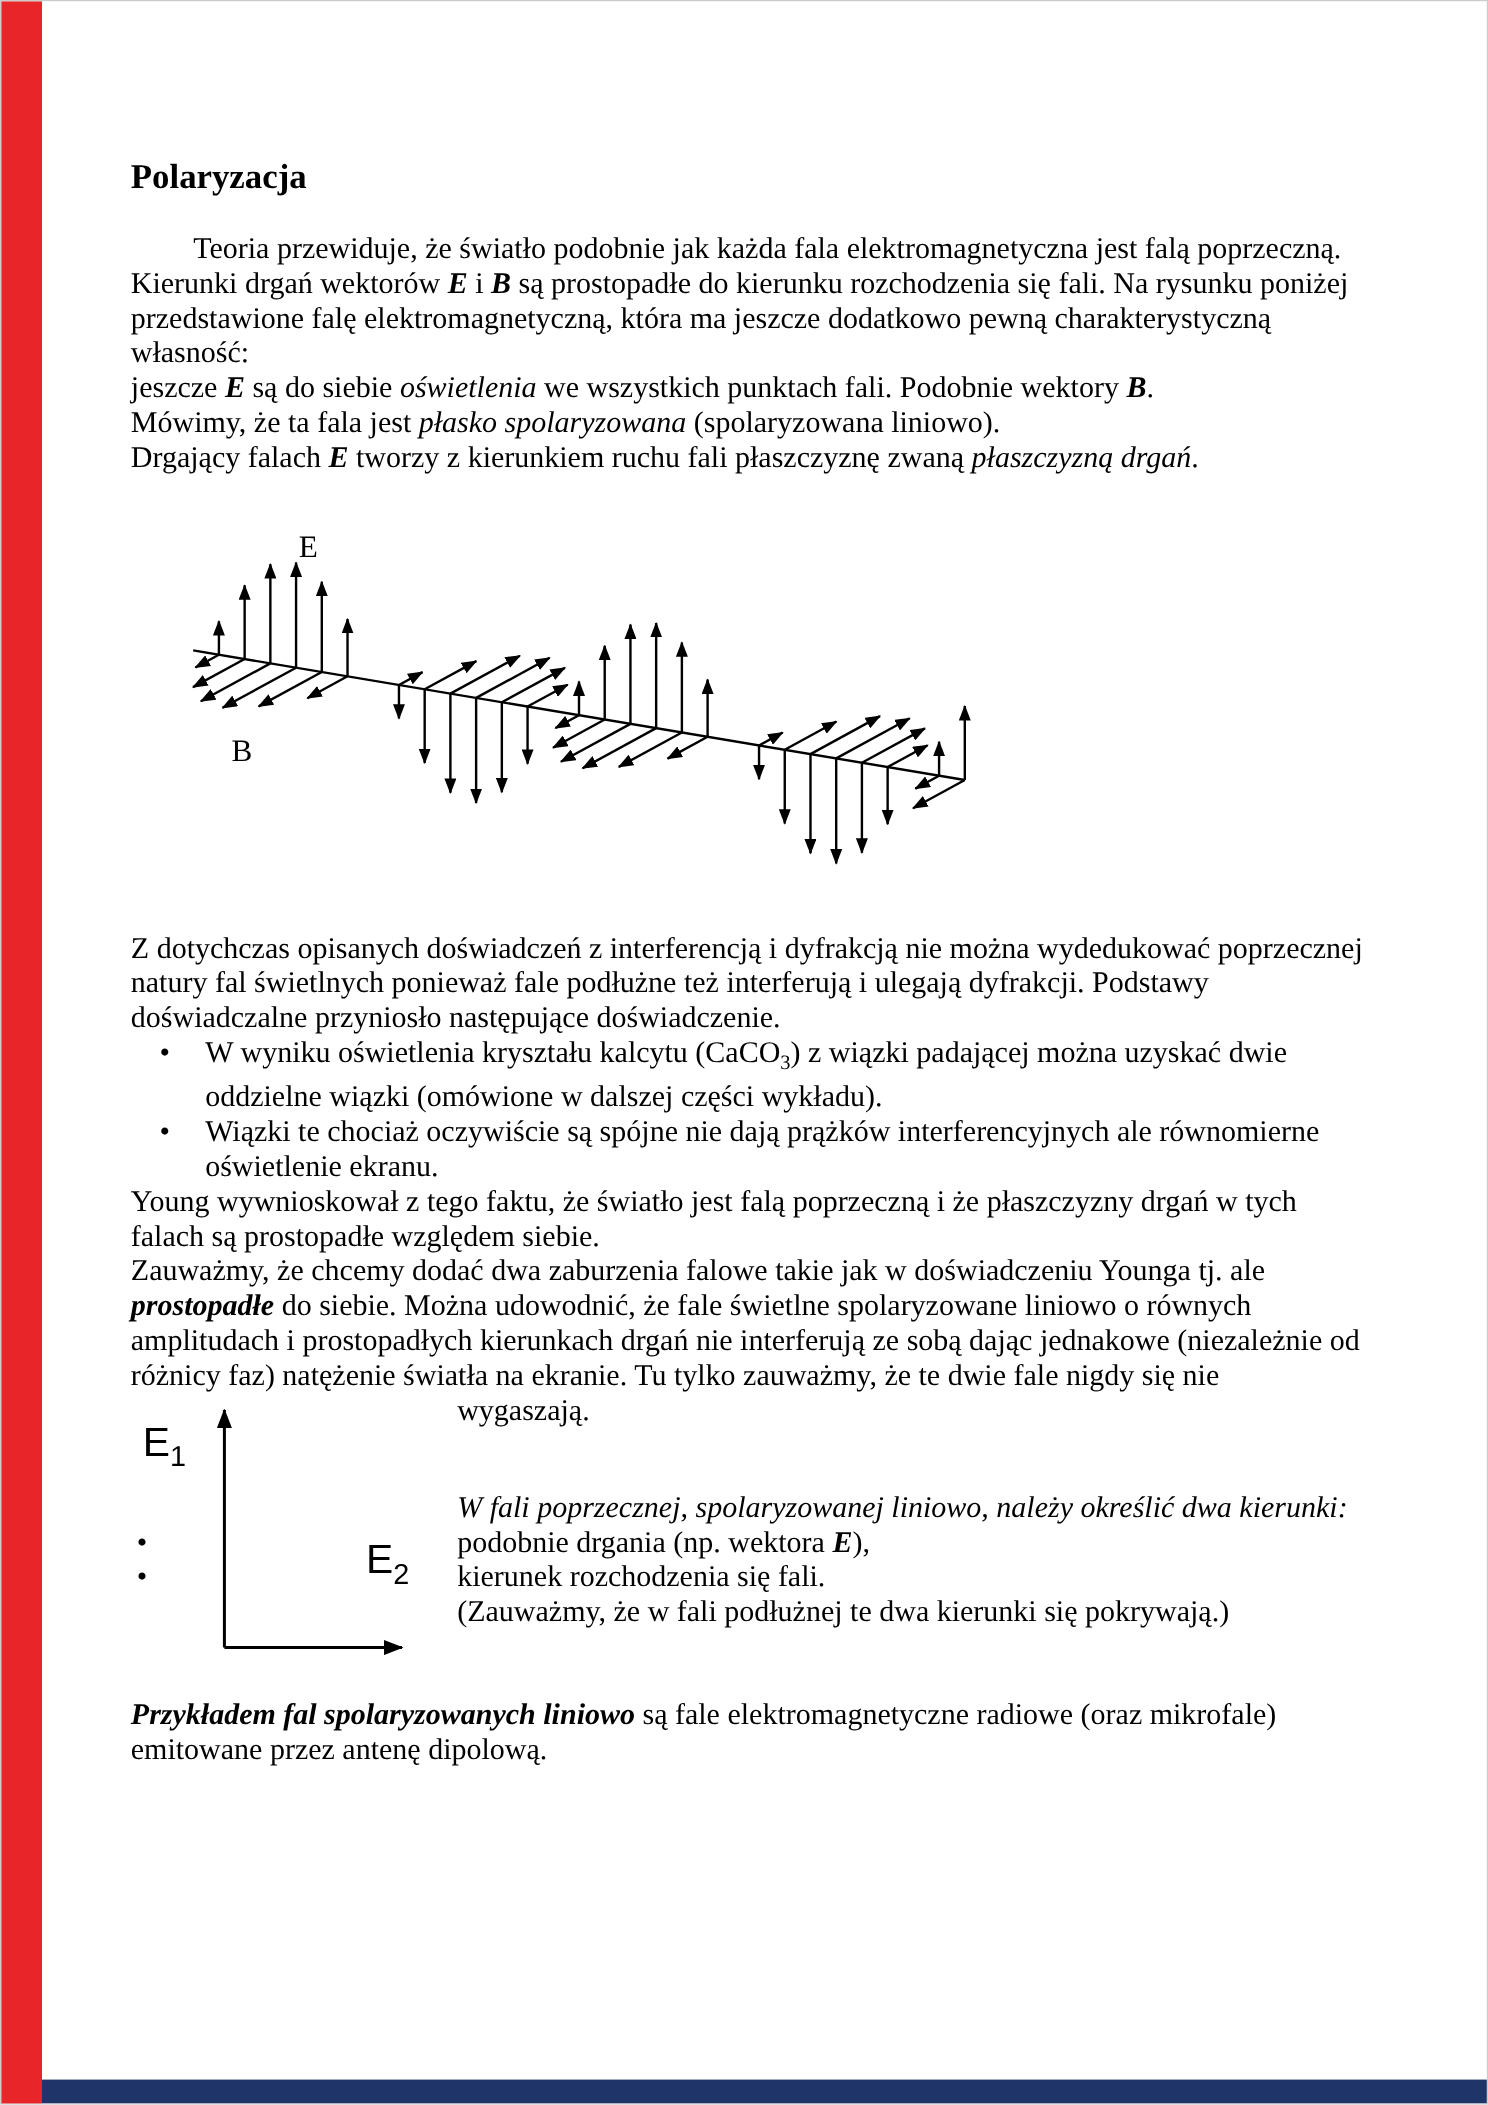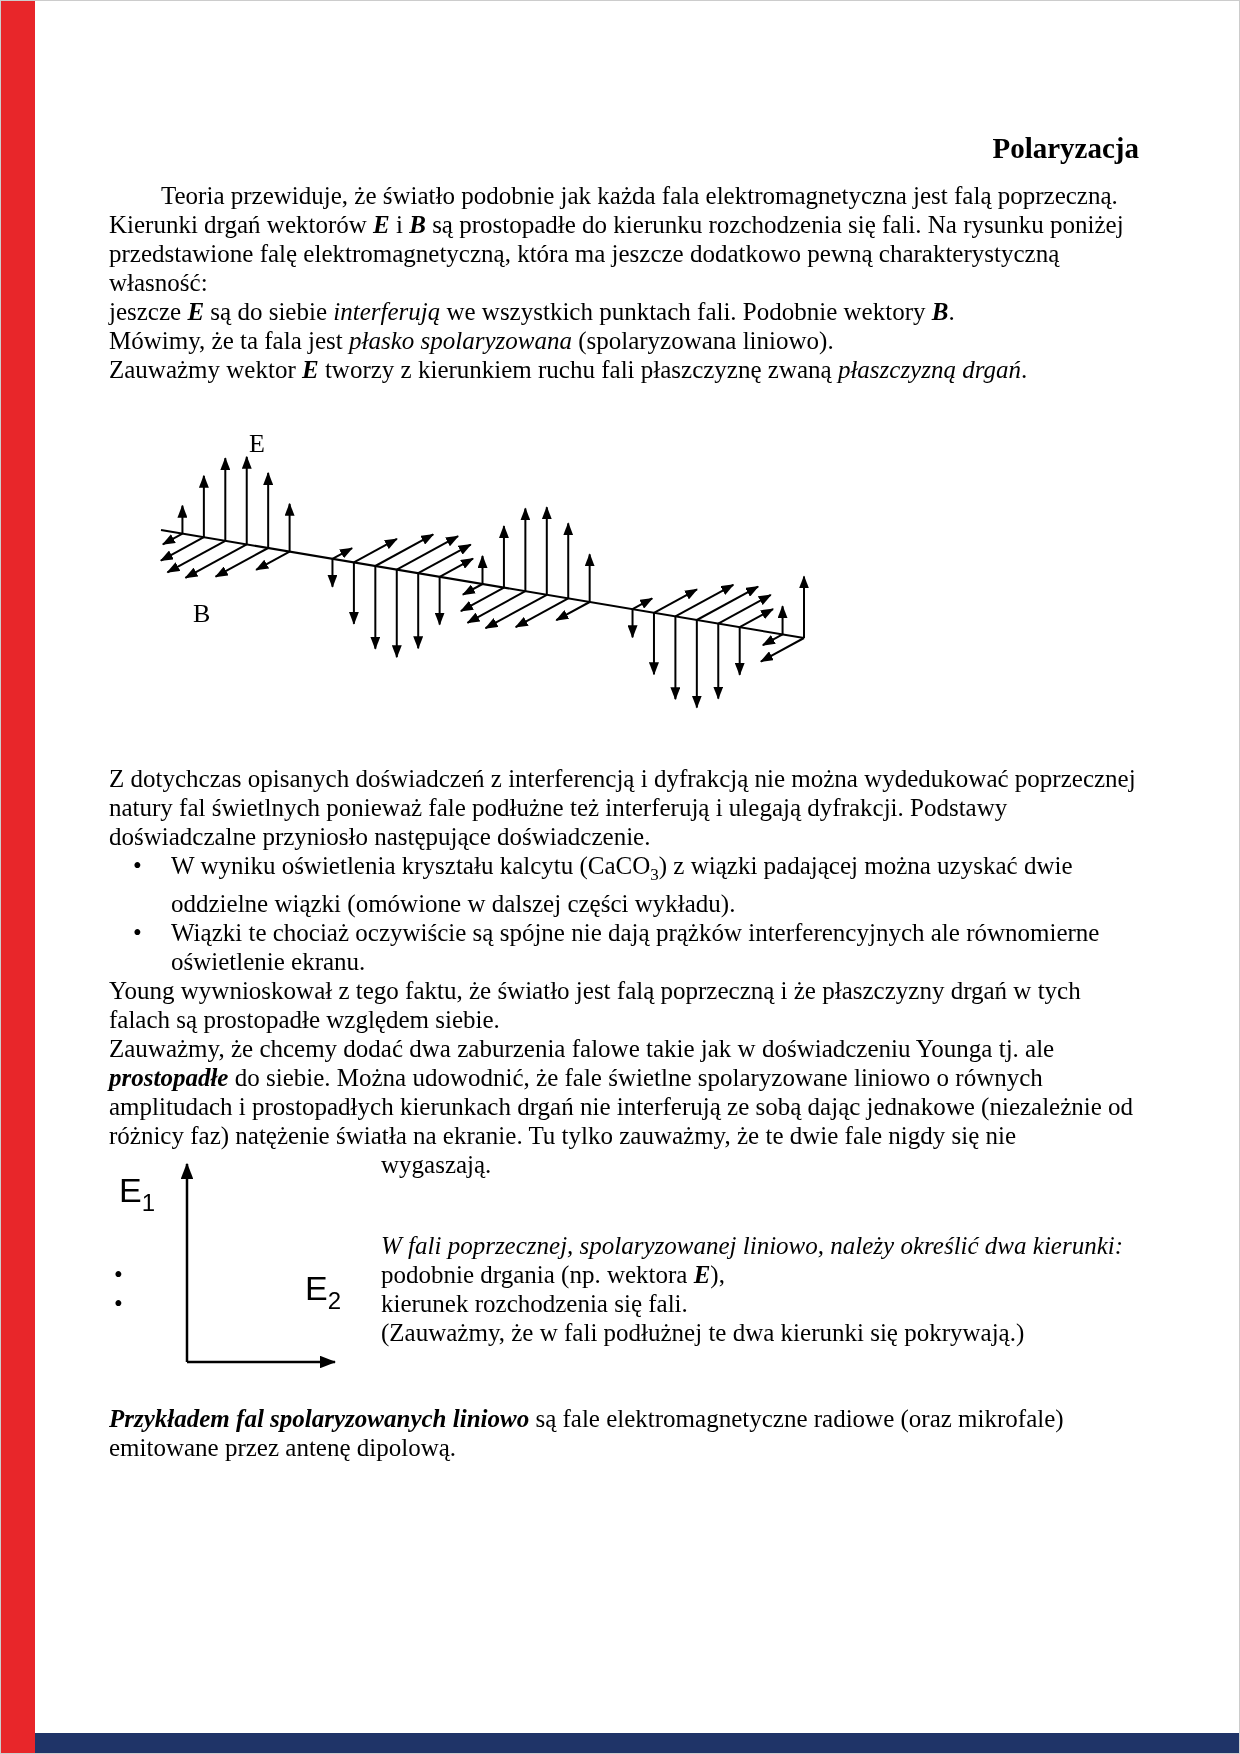--- a/index.html
+++ b/index.html
@@ -28,24 +28,24 @@
     width:1206px; height:20px;
     background:#1f3468;
   }
   .content {
     position:absolute; left:108px; top:130px;
     width:1030px;
     font-size:25px; line-height:29px;
     text-align:left;
   }
   h1.doc-title {
-    text-align:right;
+    text-align:left;
     font-size:29px; font-weight:bold;
     line-height:34px;
-    margin-bottom:16px;
+    margin-bottom:28px;
   }
   .content p { margin:0; }
   p.indent-first { text-indent:52px;margin-top:16px; }
   .run-i  { font-style:italic; }
   .run-bi { font-weight:bold; font-style:italic; }
   .run-sub{ font-size:0.68em; vertical-align:sub; }
 
   
   ul { list-style:none; }
   .blist li { position:relative; padding-left:62px; }
@@ -77,23 +77,23 @@
 
 <div class="page">
   <div class="left-strip" style="background: rgb(232, 38, 42);"></div>
   <div class="bottom-bar" style="background: rgb(31, 52, 104);"></div>
 
   <div class="content">
 
     <h1 class="doc-title">Polaryzacja</h1>
 
     <p class="indent-first"><span>Teoria przewiduje, że światło podobnie jak każda fala elektromagnetyczna jest falą poprzeczną. Kierunki drgań wektorów </span><span class="run-bi">E</span><span> i </span><span class="run-bi">B</span><span> są prostopadłe do kierunku rozchodzenia się fali. Na rysunku poniżej przedstawione falę elektromagnetyczną, która ma jeszcze dodatkowo pewną charakterystyczną własność:</span></p>
-    <p><span>jeszcze </span><span class="run-bi">E</span><span> są do siebie </span><span class="run-i">interferują</span><span> we wszystkich punktach fali. Podobnie wektory </span><span class="run-bi">B</span><span>.</span></p>
+    <p><span>jeszcze </span><span class="run-bi">E</span><span> są do siebie </span><span class="run-i">oświetlenia</span><span> we wszystkich punktach fali. Podobnie wektory </span><span class="run-bi">B</span><span>.</span></p>
     <p><span>Mówimy, że ta fala jest </span><span class="run-i">płasko spolaryzowana</span><span> (spolaryzowana liniowo).</span></p>
-    <p><span>Zauważmy wektor </span><span class="run-bi">E</span><span> tworzy z kierunkiem ruchu fali płaszczyznę zwaną </span><span class="run-i">płaszczyzną drgań</span><span>.</span></p>
+    <p><span>Drgający falach </span><span class="run-bi">E</span><span> tworzy z kierunkiem ruchu fali płaszczyznę zwaną </span><span class="run-i">płaszczyzną drgań</span><span>.</span></p>
 
     <div class="wave-figure">
       <svg id="wave-svg" width="680" height="300">
         <defs>
           <marker id="ah" markerWidth="6.5" markerHeight="5" refX="6" refY="2.5" orient="auto">
             <path d="M0,0 L6.5,2.5 L0,5 z" fill="#000"></path>
           </marker>
         </defs>
         <text x="100" y="22" class="fig-label">E</text>
         <text x="44" y="192" class="fig-label">B</text>

